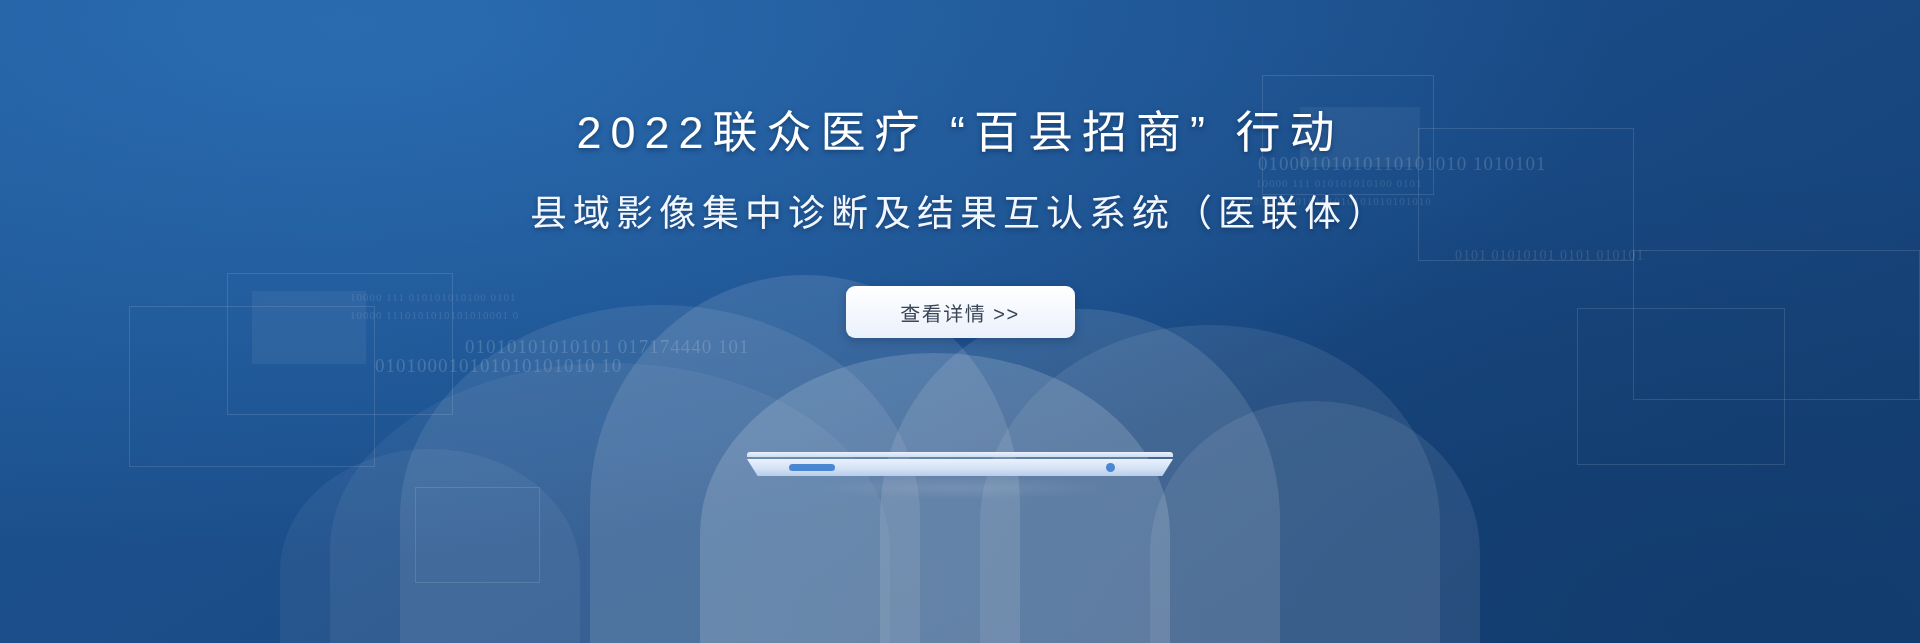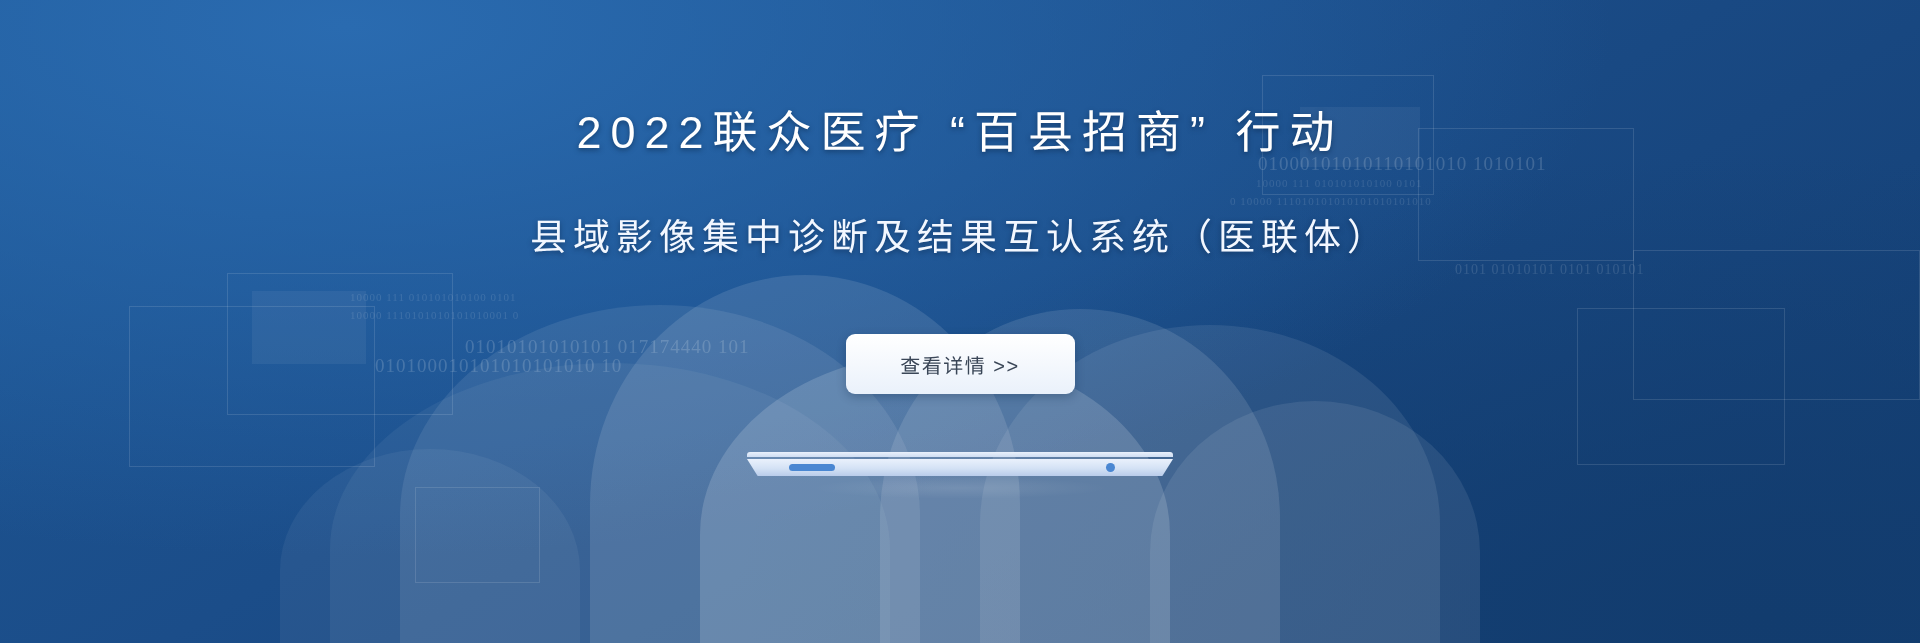--- a/index.html
+++ b/index.html
@@ -56,21 +56,20 @@
   .c-back  { background:rgba(255,255,255,.085); }
   .c-mid   { background:rgba(255,255,255,.115); }
   .c-front { background:rgba(255,255,255,.155); }
   .c-deep  { background:rgba(255,255,255,.055); }
 
   
   .content{
     position:absolute; inset:0;
     display:flex; flex-direction:column; align-items:center;
     padding-top:96px;
-    gap:24px;
   }
   .title{
     font-size:45px;
     color:#ffffff;
     letter-spacing:9px;
     font-weight:400;
     text-shadow:0 2px 5px rgba(9,34,66,.55);
     white-space:nowrap;
   }
   .subtitle{
@@ -78,21 +77,21 @@
     font-size:37px;
     color:#f2f7ff;
     letter-spacing:6px;
     font-weight:400;
     text-shadow:0 2px 5px rgba(9,34,66,.5);
     white-space:nowrap;
   }
   .cta{
     margin-top:49px;
     display:inline-flex; align-items:center; justify-content:center;
-    min-width:229px; height:60px;
+    min-width:229px; height:52px;
     padding:0 26px;
     border:none; outline:none; cursor:pointer;
     border-radius:9px;
     background:linear-gradient(180deg,#ffffff 0%,#eaf1fb 100%);
     box-shadow:0 3px 10px rgba(9,34,66,.28);
     color:#3a4657;
     font-size:20px; letter-spacing:1.5px;
     font-family:"Liberation Sans","DejaVu Sans",sans-serif;
     white-space:nowrap;
   }
@@ -155,21 +154,21 @@
     <div class="rect-outline" style="left:1633px;top:250px;width:287px;height:150px;"></div>
 
     <div class="binary b-sm" style="left:350px;top:290px;">10000 111    010101010100   0101</div>
     <div class="binary b-sm" style="left:350px;top:308px;">10000 1110101010101010001 0</div>
     <div class="binary b-lg" style="left:465px;top:333px;">01010101010101 017174440 101</div>
     <div class="binary b-lg" style="left:375px;top:352px;">010100010101010101010 10</div>
 
     <div class="binary b-lg" style="left:1258px;top:150px;">01000101010110101010 1010101</div>
     <div class="binary b-sm" style="left:1256px;top:176px;">10000 111    010101010100   0101</div>
     <div class="binary b-sm" style="left:1230px;top:194px;">0 10000 111010101010101010101010</div>
-    <div class="binary b-md" style="left:1455px;top:260px;">0101 01010101 0101 010101</div>
+    <div class="binary b-md" style="left:1455px;top:246px;">0101 01010101 0101 010101</div>
 
   </div>
 
   <div class="clouds">
     <div class="cloud-lobe c-deep" style="left:330px;top:150px;width:560px;height:300px;"></div>
     <div class="cloud-lobe c-back" style="left:400px;top:92px;width:520px;height:340px;"></div>
     <div class="cloud-lobe c-back" style="left:980px;top:112px;width:460px;height:320px;"></div>
     <div class="cloud-lobe c-mid" style="left:590px;top:62px;width:430px;height:370px;"></div>
     <div class="cloud-lobe c-mid" style="left:880px;top:96px;width:400px;height:336px;"></div>
     <div class="cloud-lobe c-front" style="left:700px;top:140px;width:470px;height:292px;"></div>

